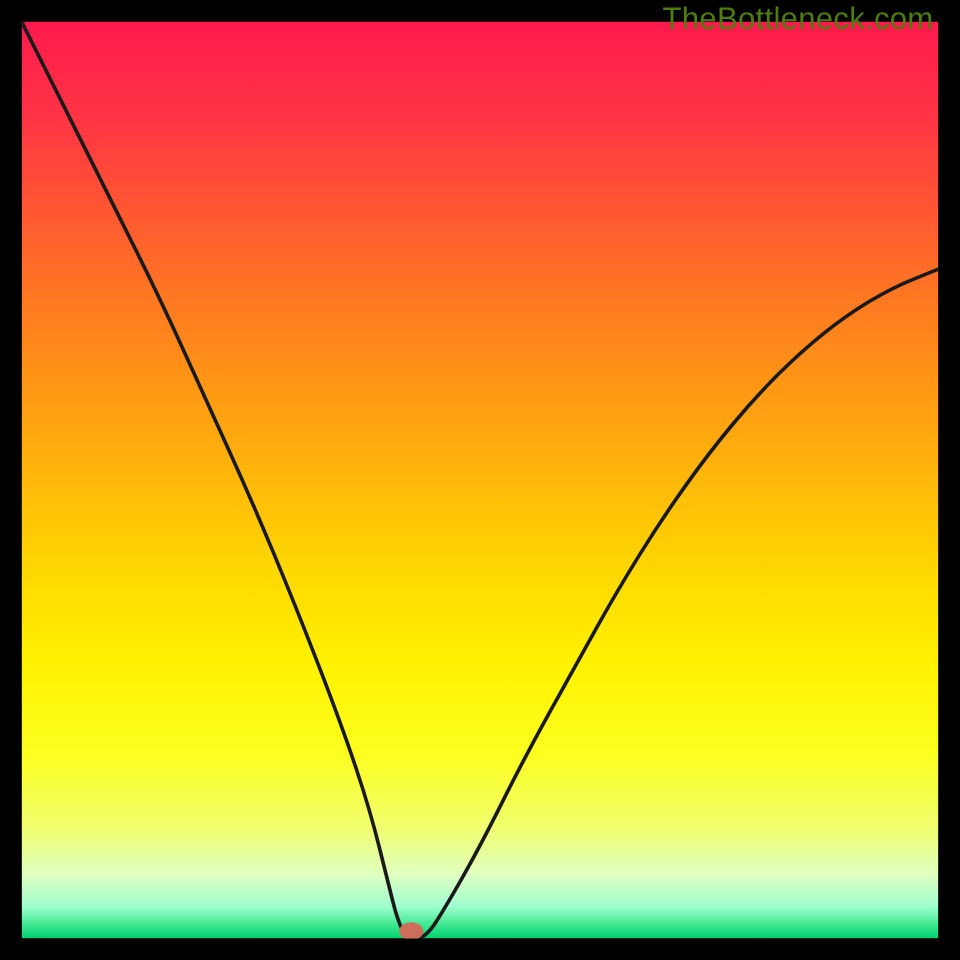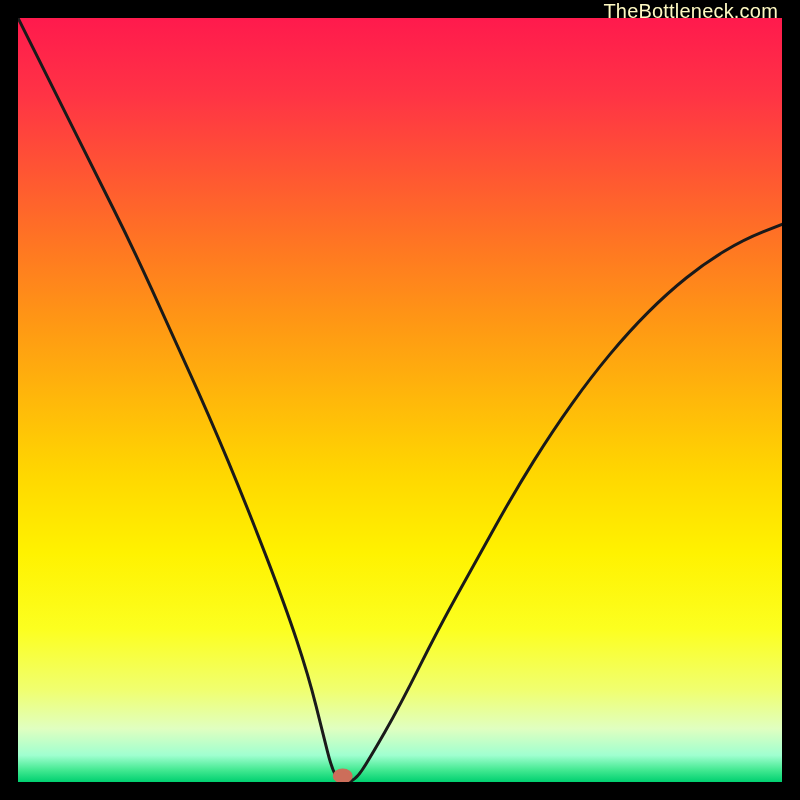--- a/index.html
+++ b/index.html
@@ -16,23 +16,23 @@
     top: 18px;
     width: 764px;
     height: 764px;
     background: #000;
   }
   .watermark {
     position: absolute;
     top: 0px;
     right: 22px;
     font-family: Arial, Helvetica, sans-serif;
-    font-size: 20px;
+    font-size: 26px;
     font-weight: 500;
-    color: #fef9c3;
+    color: #4d7c0f;
     letter-spacing: 0.2px;
   }
   svg {
     display: block;
   }
 </style>
 </head>
 <body>
 
 <div class="frame">

